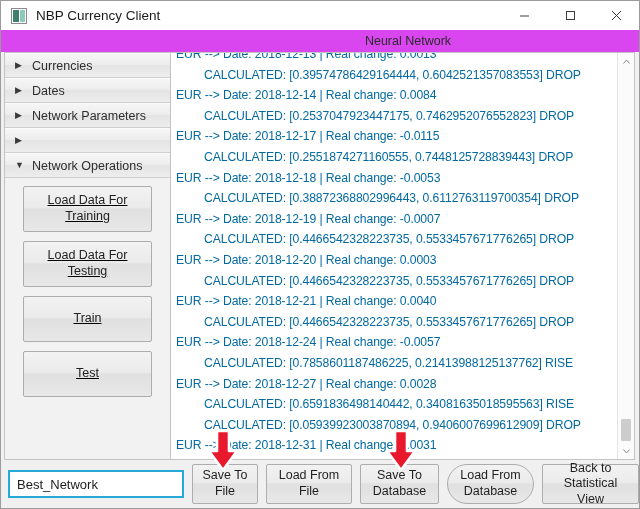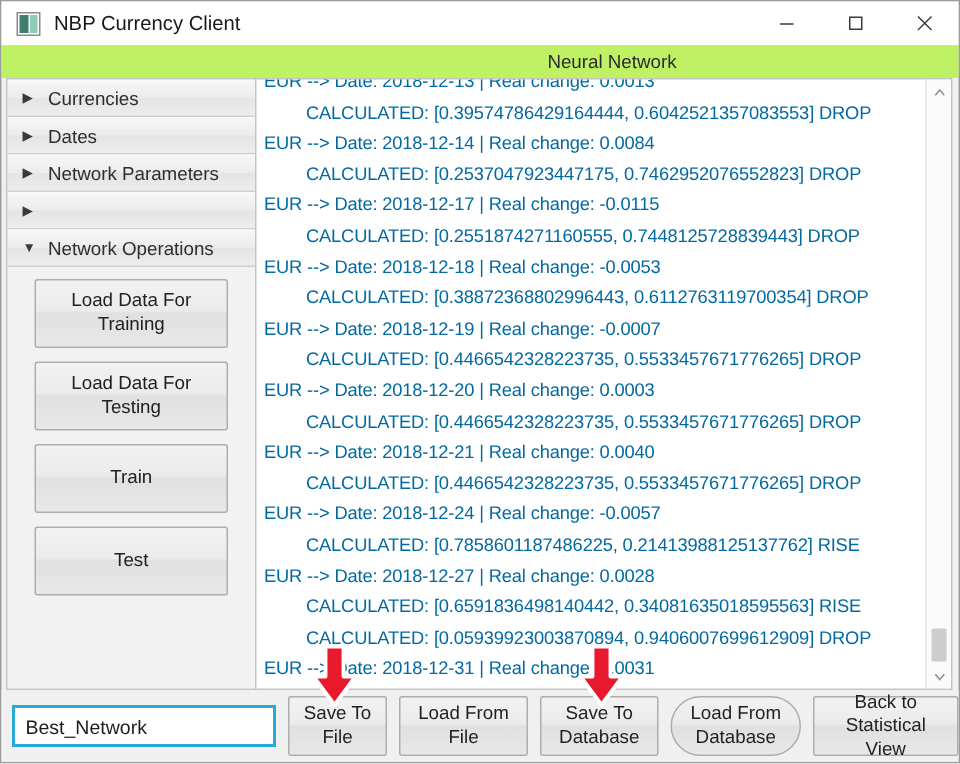--- a/index.html
+++ b/index.html
@@ -78,21 +78,21 @@
     align-items: center;
     justify-content: center;
     color: #3b3b3b;
   }
   .wbtn svg { display: block; }
 
   
   #section-header {
     height: 22px;
     min-height: 22px;
-    background: #bef264;
+    background: #d946ef;
     display: flex;
     align-items: center;
     justify-content: center;
     font-size: 12.5px;
     color: #2b2b2b;
     position: relative;
     padding-left: 26px;
   }
   #section-header .hdr-label {
     margin-left: 150px;
@@ -142,20 +142,21 @@
   }
   .acc-panel {
     flex: 1;
     background: #f2f2f2;
     padding: 8px 0 4px 0;
     display: flex;
     flex-direction: column;
     align-items: center;
     gap: 9px;
     overflow: hidden;
+    text-decoration: underline;
   }
   .opbtn {
     width: 129px;
     height: 46px;
     background: linear-gradient(to bottom, #f2f2f2 0%, #ebebeb 46%, #e0e0e0 50%, #e8e8e8 100%);
     border: 1px solid #adadad;
     border-radius: 2px;
     font-family: "Liberation Sans", sans-serif;
     font-size: 12.5px;
     color: #212121;

